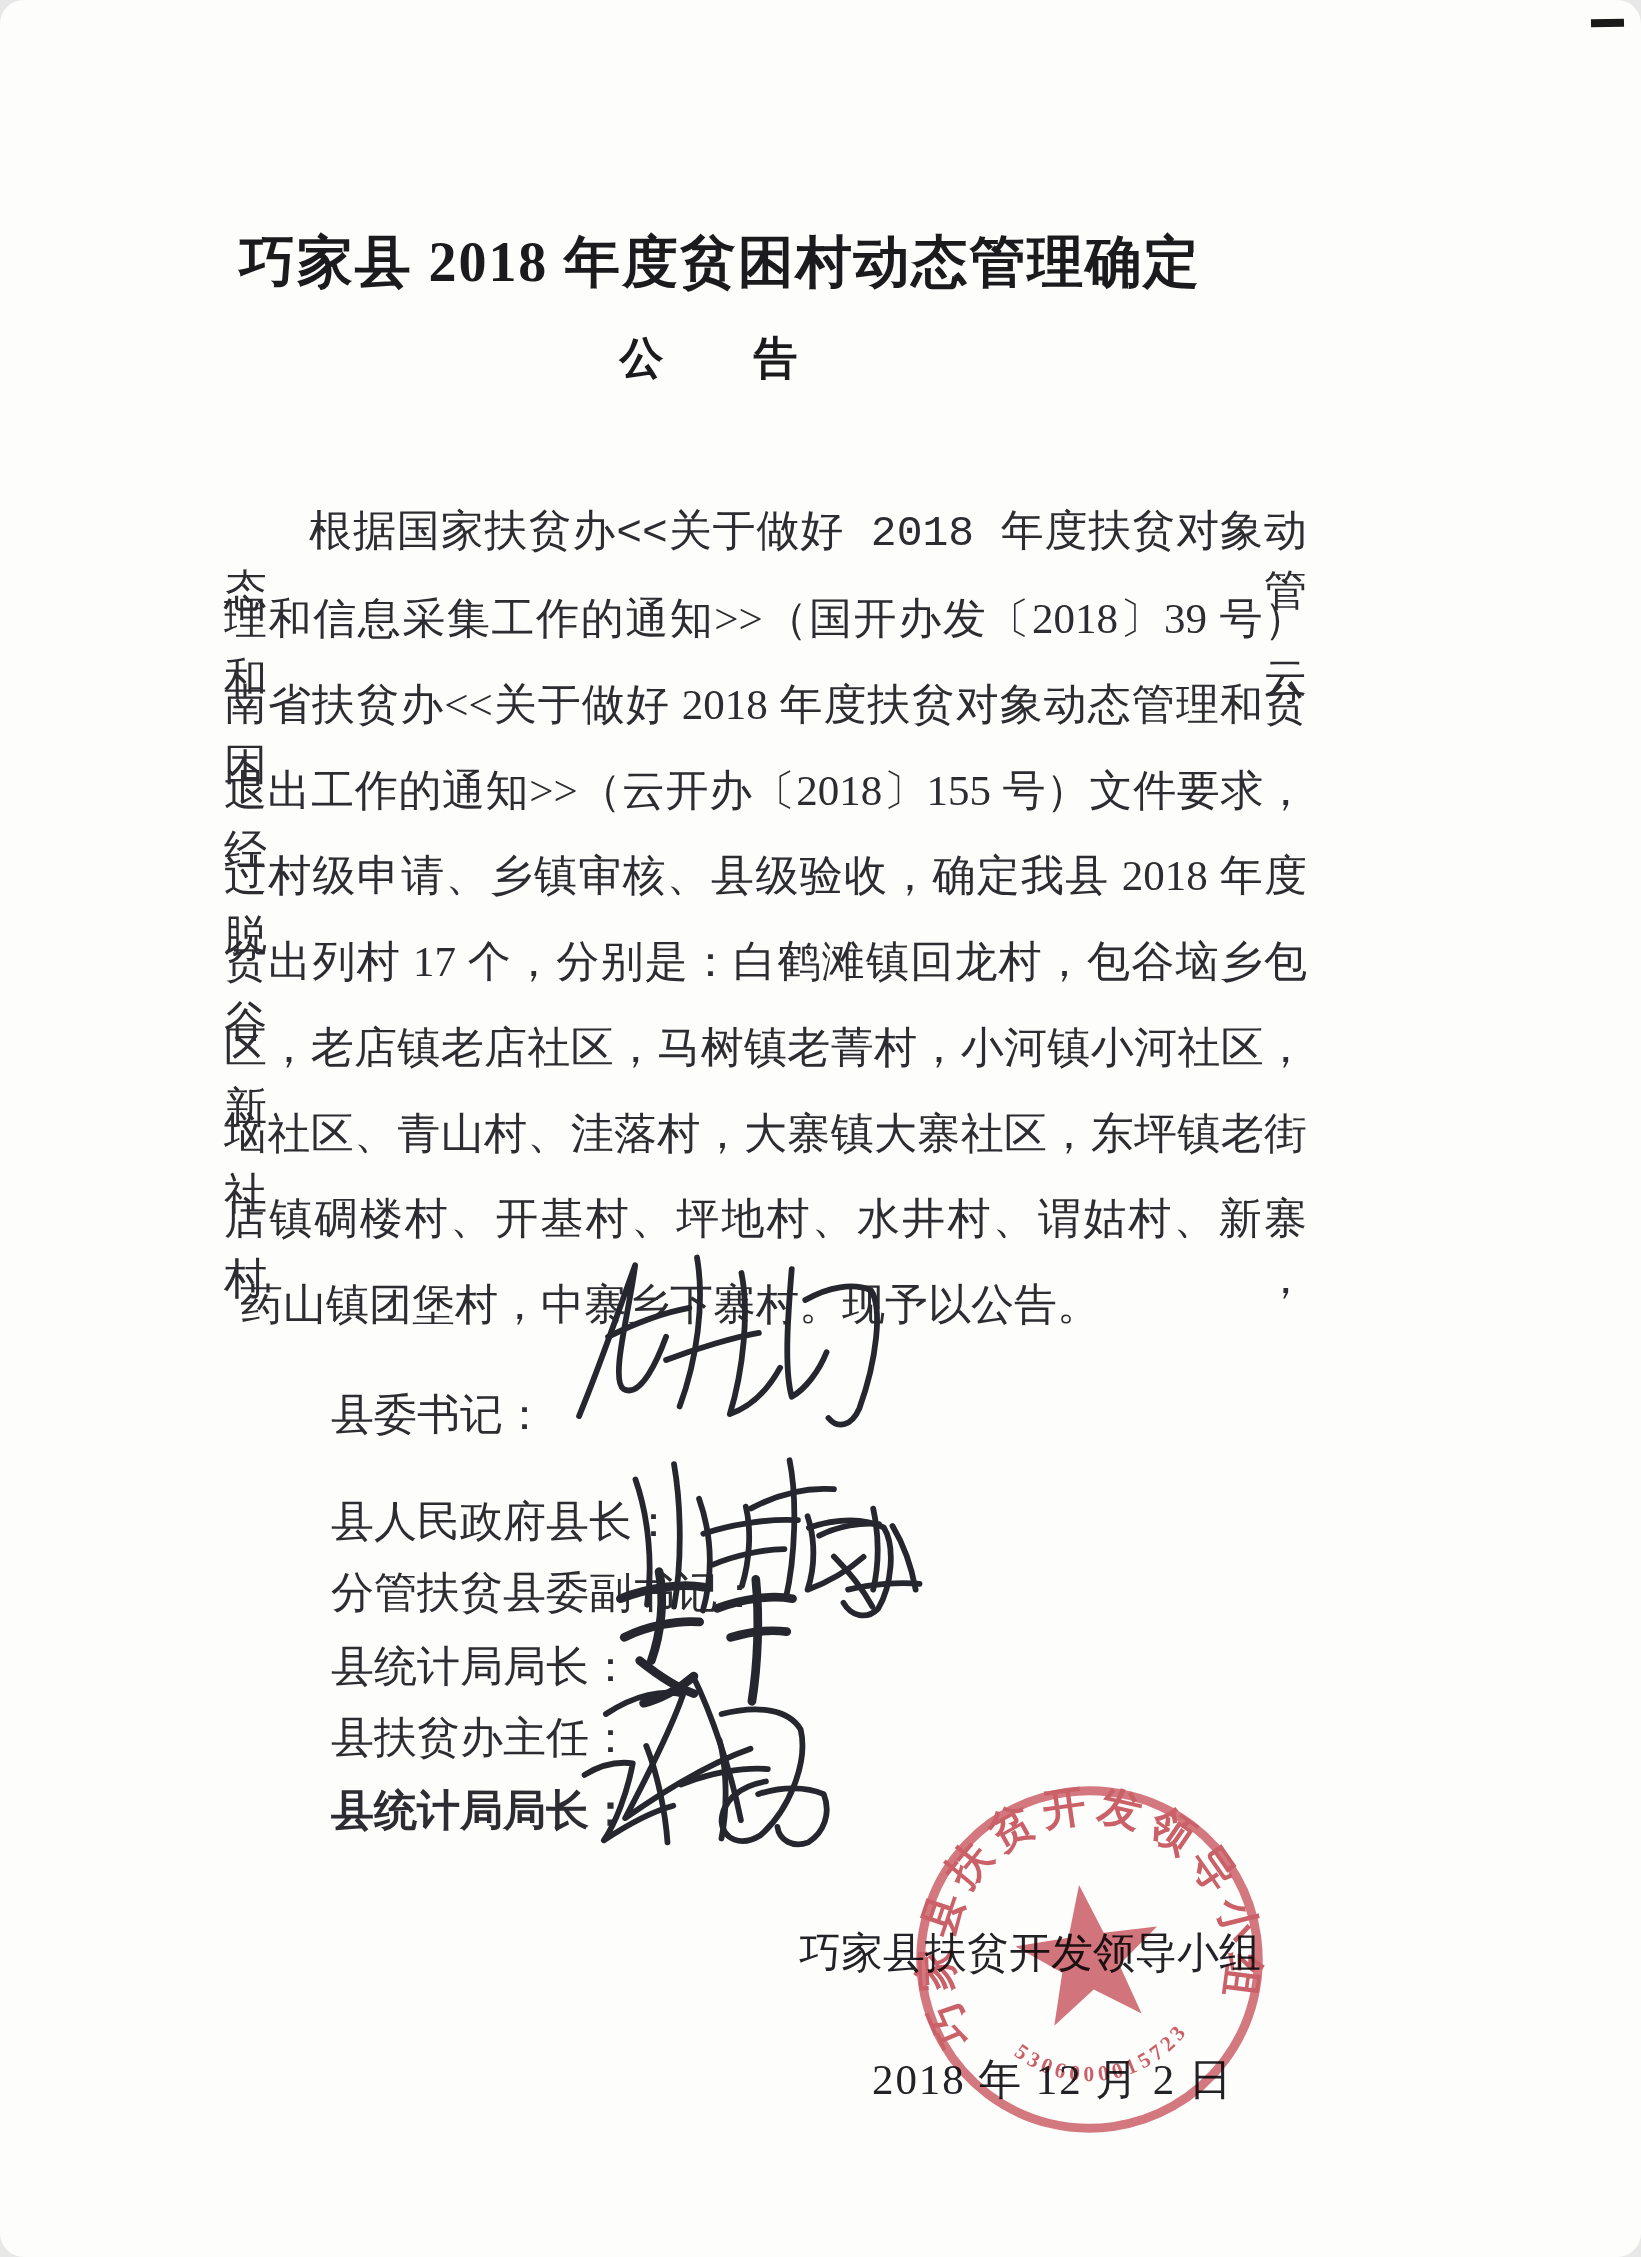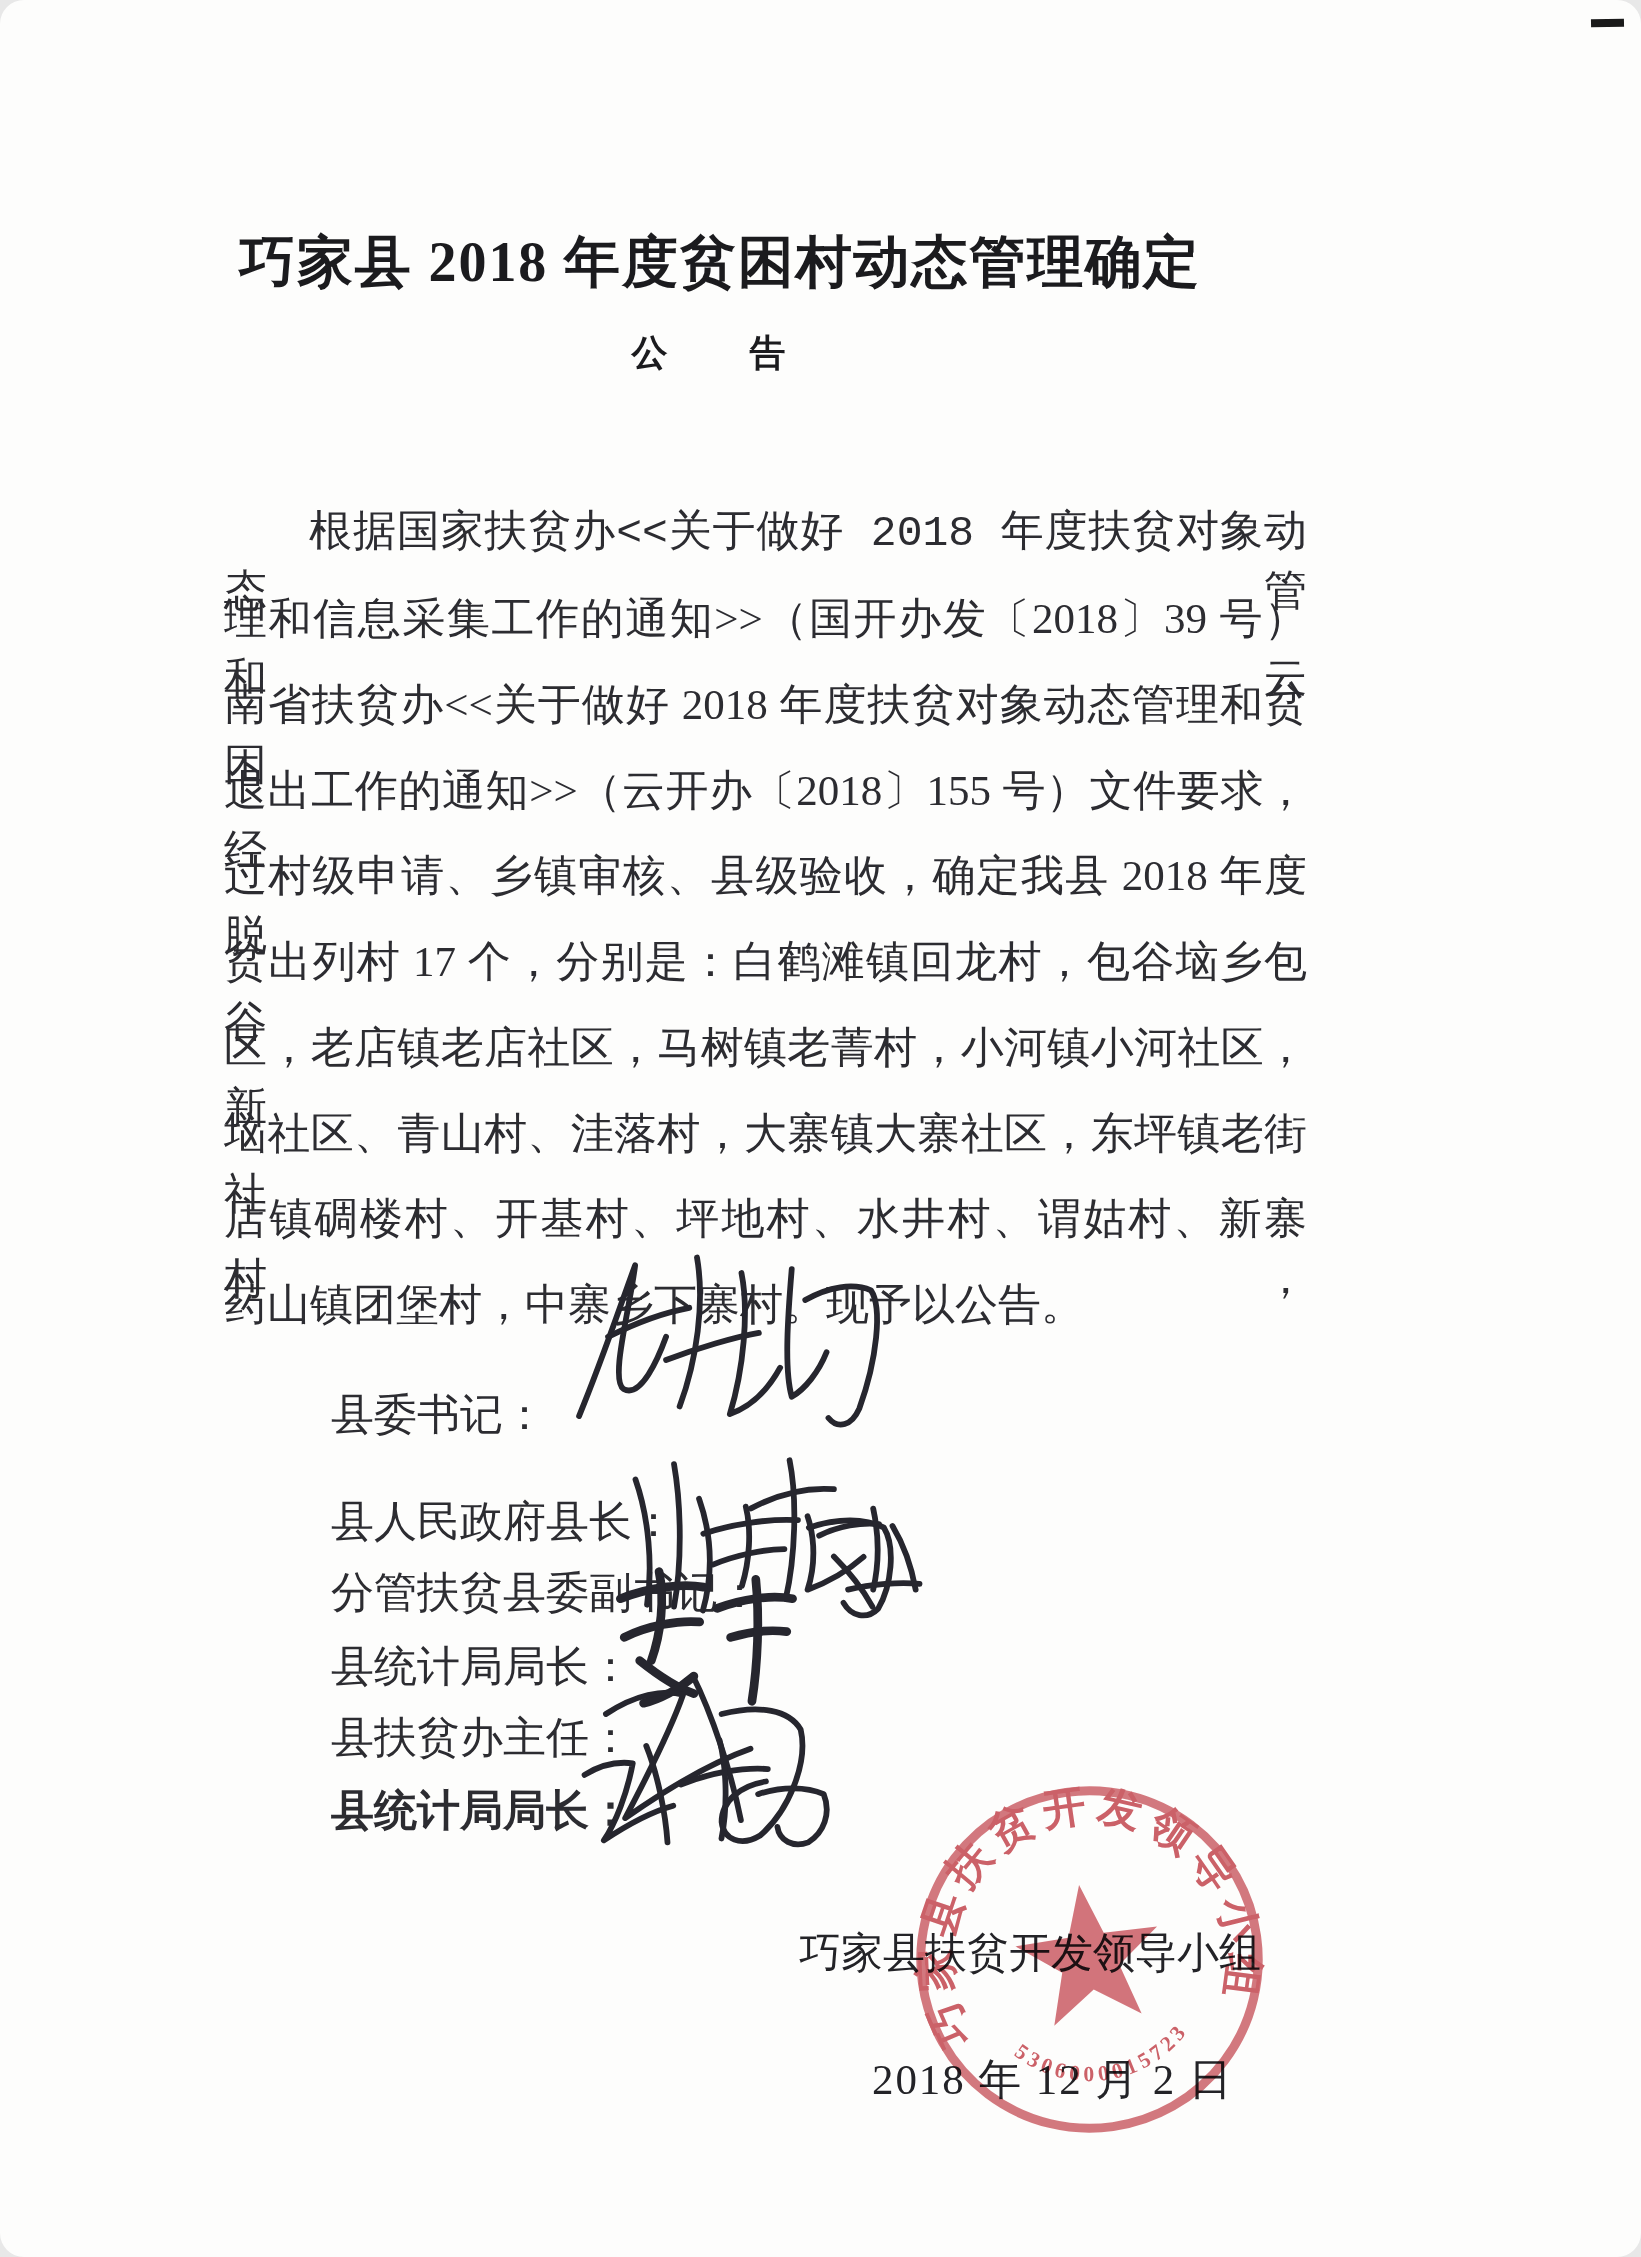--- a/index.html
+++ b/index.html
@@ -11,34 +11,34 @@
     border-radius:24px;
   }
   
   .title1 {
     position:absolute; top:225px; left:220px; width:1000px;
     text-align:center; font-size:56px; font-weight:bold;
     color:#1b1b1e; letter-spacing:1.9px; white-space:nowrap;
   }
   .title2 {
     position:absolute; top:329px; left:220px; width:1000px;
-    text-align:center; font-size:36px; font-weight:bold;
+    text-align:center; font-size:44px; font-weight:bold;
     color:#1b1b1e; letter-spacing:23px; white-space:nowrap;
   }
   
   .bodytext {
     position:absolute; top:494px; left:224px; width:1083px;
     font-size:43px; color:#2c2c31;
   }
   .bline {
     height:76px; line-height:60px; padding-top:9.7px;
     text-align:justify; text-align-last:justify; text-justify:inter-character;
   }
   .bline:first-child { text-indent:85px;font-family:Liberation Mono, monospace; }
-  .bline:last-child  { text-align-last:left; }
+  .bline:last-child  { text-align-last:left;margin-left:16px; }
   
   .sigrow { position:absolute; left:314px; font-size:43px; color:#2c2c31; white-space:nowrap;margin-left:17px; }
   .row1 { top:1386px; } .row2 { top:1493px; } .row3 { top:1564px; }
   .row4 { top:1638px; } .row5 { top:1709px; } .row6 { top:1782px;font-weight:bold; }
   
   .sig { position:absolute; z-index:2; }
   .sig path { fill:none; stroke:#26262e; stroke-width:6; stroke-linecap:round; stroke-linejoin:round; }
   .sig.bold path { stroke-width:9; }
   .sig1 { left:552px; top:1244px; width:348px; height:203px; }
   .sig2 { left:606px; top:1441px; width:319px; height:183px; }

